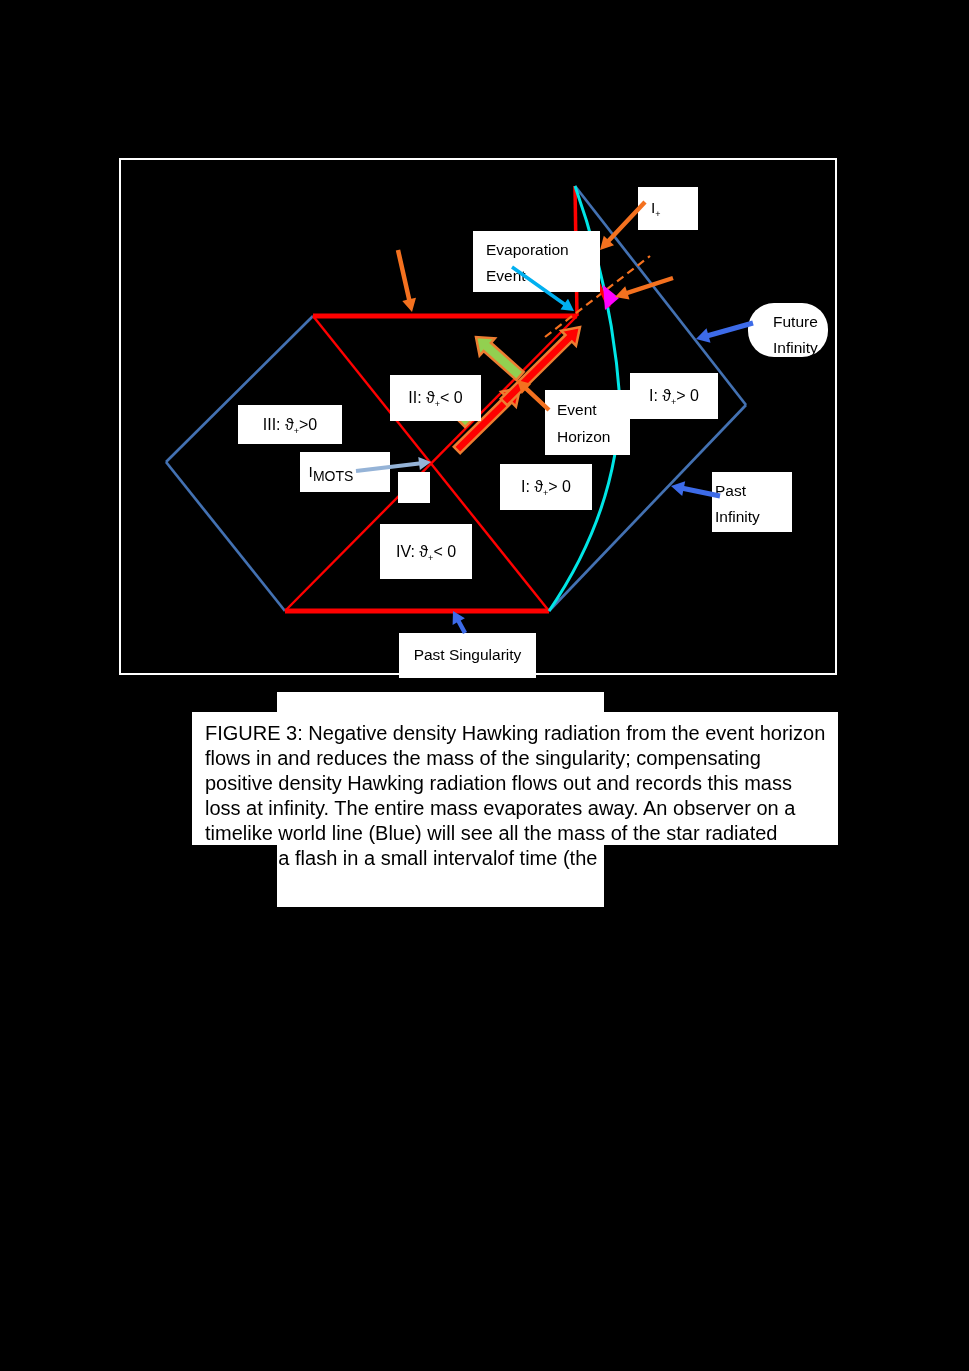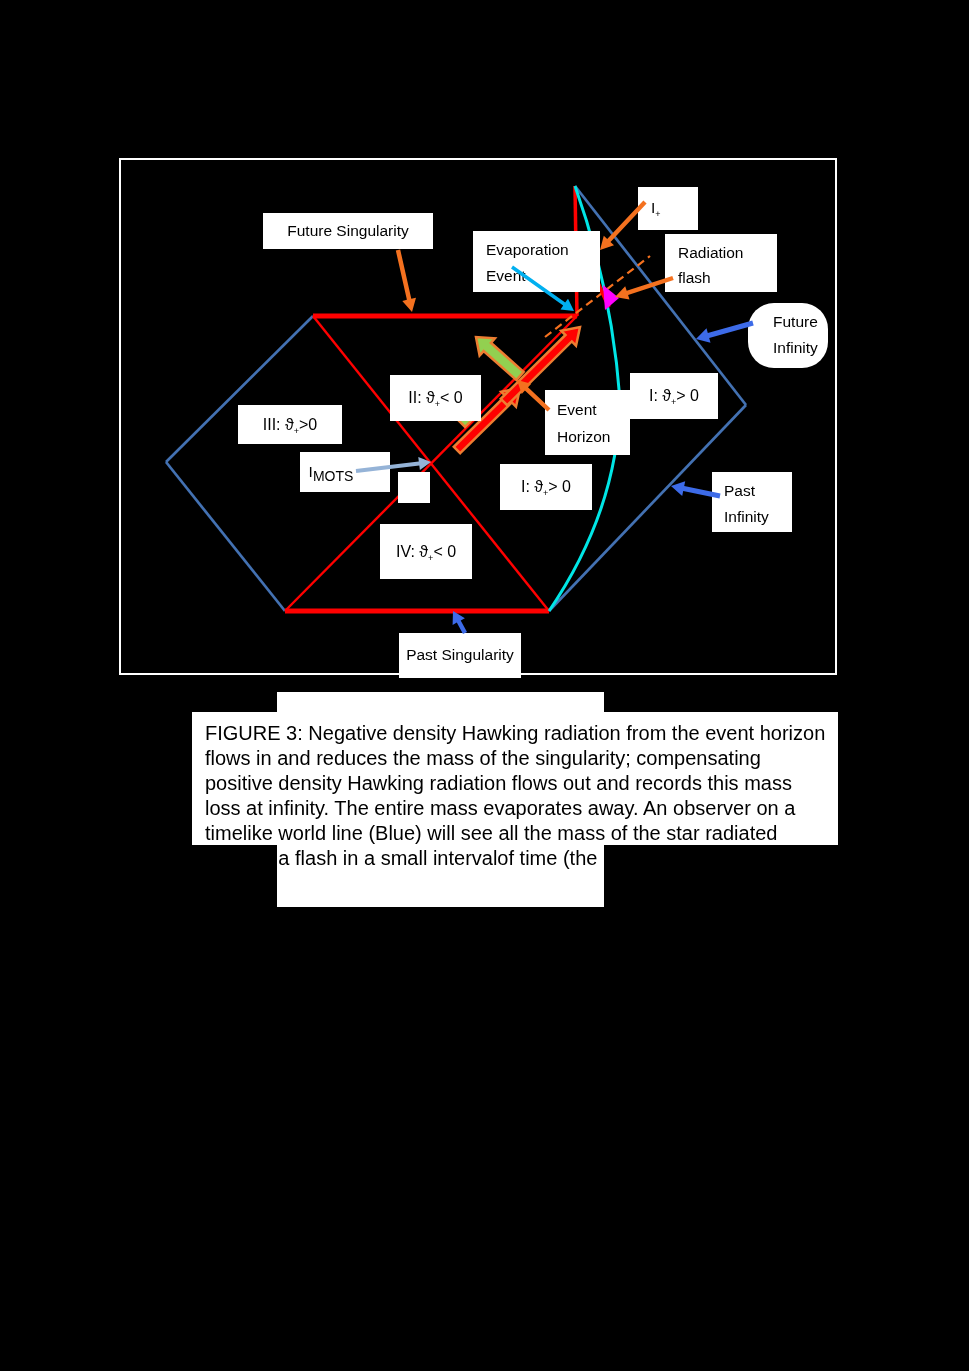--- a/index.html
+++ b/index.html
@@ -41,54 +41,47 @@
       <path d="M575,186 Q612,290 620,400 Q618,510 549,611" stroke="#00E6E6" stroke-width="3" fill="none"></path>
       <line x1="545" y1="337" x2="650" y2="256" stroke="#F4711F" stroke-width="2.2" stroke-dasharray="8 5"></line>
       <line x1="597" y1="281" x2="609" y2="307" stroke="#FF0000" stroke-width="4"></line>
       <polygon points="603,285 619,298 605,310" fill="#FF00FF"></polygon>
       <polygon points="460.2,453.2 511.8,402.4 516.0,406.7 520.0,388.0 501.2,391.7 505.4,396.0 453.8,446.8" fill="#FF0000" stroke="#ED7D31" stroke-width="2.5"></polygon>
       <polygon points="507.2,405.2 571.8,341.4 576.0,345.7 580.0,327.0 561.2,330.8 565.5,335.0 500.8,398.8" fill="#FF0000" stroke="#ED7D31" stroke-width="2.5"></polygon>
       <polygon points="523.6,371.9 490.9,342.8 494.9,338.3 476.0,337.0 479.6,355.6 483.6,351.1 516.4,380.1" fill="#92D050" stroke="#ED7D31" stroke-width="2.5"></polygon>
       <polygon points="472.9,419.1 448.5,394.7 452.7,390.5 434.0,388.0 436.5,406.7 440.7,402.5 465.1,426.9" fill="#92D050" stroke="#ED7D31" stroke-width="2.5"></polygon>
     </svg>
 
-  <div class="lbl center" style="left:263px;top:213px;width:170px;height:36px;">
-    <span>Future Singularity</span>
-  </div>
 
   <div class="lbl left" style="left:438px;top:231px;width:127px;height:61px;line-height:26px;margin-left:35px;">
     <span>Evaporation</span><br>
     <span>Event</span>
   </div>
 
   <div class="lbl left" style="left:638px;top:187px;width:60px;height:43px;padding-top:10px;">
     <span>I</span><sub>+</sub>
   </div>
 
-  <div class="lbl left" style="left:665px;top:234px;width:112px;height:58px;line-height:25px;">
-    <span>Radiation</span><br>
-    <span>flash</span>
-  </div>
 
-  <div class="lbl left" style="left:748px;top:303px;width:80px;height:65px;line-height:26px;padding-left:25px;border-radius:26px;">
+  <div class="lbl left" style="left:748px;top:303px;width:80px;height:54px;line-height:26px;padding-left:25px;border-radius:26px;">
     <span>Future</span><br>
     <span>Infinity</span>
   </div>
 
-  <div class="lbl left" style="left:712px;top:472px;width:80px;height:60px;line-height:26px;padding-left:12px;">
+  <div class="lbl left" style="left:712px;top:472px;width:80px;height:60px;line-height:26px;padding-left:3px;">
     <span>Past</span><br>
     <span>Infinity</span>
   </div>
 
   <div class="lbl left" style="left:545px;top:390px;width:85px;height:65px;line-height:27px;padding-left:12px;">
     <span>Event</span><br>
     <span>Horizon</span>
   </div>
 
-  <div class="lbl center" style="left:399px;top:633px;width:122px;height:45px;">
+  <div class="lbl center" style="left:399px;top:633px;width:137px;height:45px;">
     <span>Past Singularity</span>
   </div>
 
   <div class="lbl center" style="left:300px;top:452px;width:90px;height:40px;">
     <span style="padding-right:28px;"><span>I</span><sub style="font-size:14px;">MOTS</sub></span>
   </div>
 
   <div class="lbl center region" style="left:390px;top:335px;width:91px;height:46px;margin-top:40px;">
     <span><span>II: ϑ</span><sub>+</sub><span>&lt; 0</span></span>
   </div>

